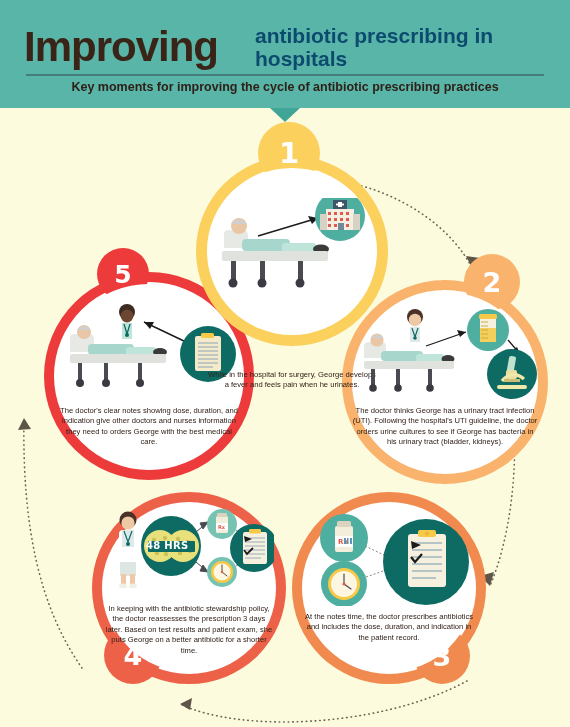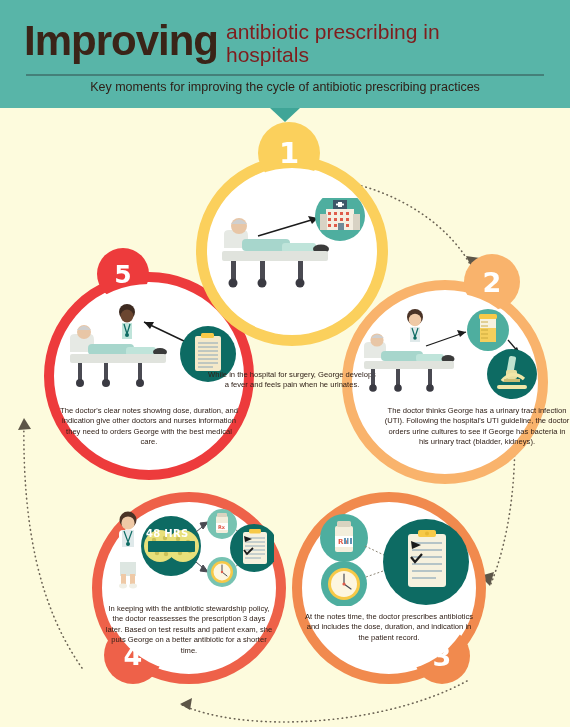--- a/index.html
+++ b/index.html
@@ -11,38 +11,38 @@
   }
   #page { position: relative; width: 570px; height: 727px; background: #fdfbdd; }
 
   
   #header {
     position: absolute; left: 0; top: 0; width: 570px; height: 108px;
     background: #58b5a8;
   }
   #title-row {
     position: absolute; left: 24px; top: 12px; width: 526px; height: 58px;
-    display: flex; align-items: center;
+    display: flex; align-items: flex-end; gap: 29px;
   }
   #title-main {
     font-size: 42px; font-weight: bold; color: #3a2418;
     letter-spacing: -1px; line-height: 46px; white-space: nowrap;
   }
   #title-sub {
-    font-size: 21px; font-weight: normal; color: #7f1d1d;
+    font-size: 21px; font-weight: bold; color: #0c4a6e;
     line-height: 23px; margin-left: 8px; margin-top: 3px;
     max-width: 280px;
   }
   #hdr-rule {
     position: absolute; left: 26px; top: 74px; width: 518px; height: 2px;
     background: #3d6f6a; opacity: .75;
   }
   #subtitle {
     position: absolute; left: 0; top: 80px; width: 570px;
-    text-align: center; font-size: 12.5px; color: #2f2018;
+    text-align: center; font-size: 12.5px; color: #2f2018; font-weight: bold;
   }
   #hdr-notch {
     position: absolute; left: 270px; top: 108px;
     width: 0; height: 0;
     border-left: 15px solid transparent;
     border-right: 15px solid transparent;
     border-top: 14px solid #3fa597;
   }
 
   
@@ -295,21 +295,21 @@
       <g>
         <circle cx="152" cy="68" r="25" fill="#0d6b63"></circle>
         <rect x="148" y="50" width="7" height="17" rx="2" fill="#bfe3cf" transform="rotate(10 151 58)"></rect>
         <rect x="146" y="64" width="11" height="9" rx="2" fill="#e8dfa0"></rect>
         <path d="M142 75 q10 -12 22 -2" stroke="#f1e7a8" stroke-width="3.4" fill="none"></path>
         <rect x="137" y="79" width="30" height="4" rx="2" fill="#f1e7a8"></rect>
         <rect x="144" y="73" width="16" height="3" fill="#cbbe74"></rect>
       </g>
     </svg>
 
-    <div class="caption" style="left:10px; top:126px; width:186px;margin-left:32px;">The doctor thinks George has a urinary tract infection (UTI). Following the hospital's UTI guideline, the doctor orders urine cultures to see if George has bacteria in his urinary tract (bladder, kidneys).</div>
+    <div class="caption" style="left:10px; top:126px; width:186px;">The doctor thinks George has a urinary tract infection (UTI). Following the hospital's UTI guideline, the doctor orders urine cultures to see if George has bacteria in his urinary tract (bladder, kidneys).</div>
   </div>
 
   <div class="step s3" style="left:292px; top:492px; width:194px; height:192px;">
     <div class="badge" style="left:122px; top:136px; width:56px; height:56px; font-size:27px;">3</div>
     <div class="ring" style="width:194px; height:192px;"></div>
     <div class="inner" style="left:12px; top:12px; width:170px; height:168px;"></div>
 
     <svg class="art" style="left:18px; top:22px; width:162px; height:92px;" viewBox="0 0 162 92">
       <g>
         <circle cx="34" cy="24" r="24" fill="#4eae9f"></circle>
@@ -436,18 +436,18 @@
           <line x1="137" y1="38" x2="157" y2="38"></line>
           <line x1="137" y1="42" x2="157" y2="42"></line>
           <line x1="137" y1="46" x2="157" y2="46"></line>
           <line x1="137" y1="50" x2="153" y2="50"></line>
         </g>
         <polygon points="136,28 144,31 137,34" fill="#1b1b1b"></polygon>
         <path d="M136 42 l3 4 l6 -6" stroke="#1b1b1b" stroke-width="1.8" fill="none"></path>
       </g>
     </svg>
 
-    <div class="hrs-text" style="left:54px; top:36px;">48 HRS</div>
+    <div class="hrs-text" style="left:54px; top:48px;">48 HRS</div>
 
     <div class="caption" style="left:12px; top:112px; width:170px;">In keeping with the antibiotic stewardship policy, the doctor reassesses the prescription 3 days later. Based on test results and patient exam, she puts George on a better antibiotic for a shorter time.</div>
   </div>
 
 </div>
 
 </body></html>

